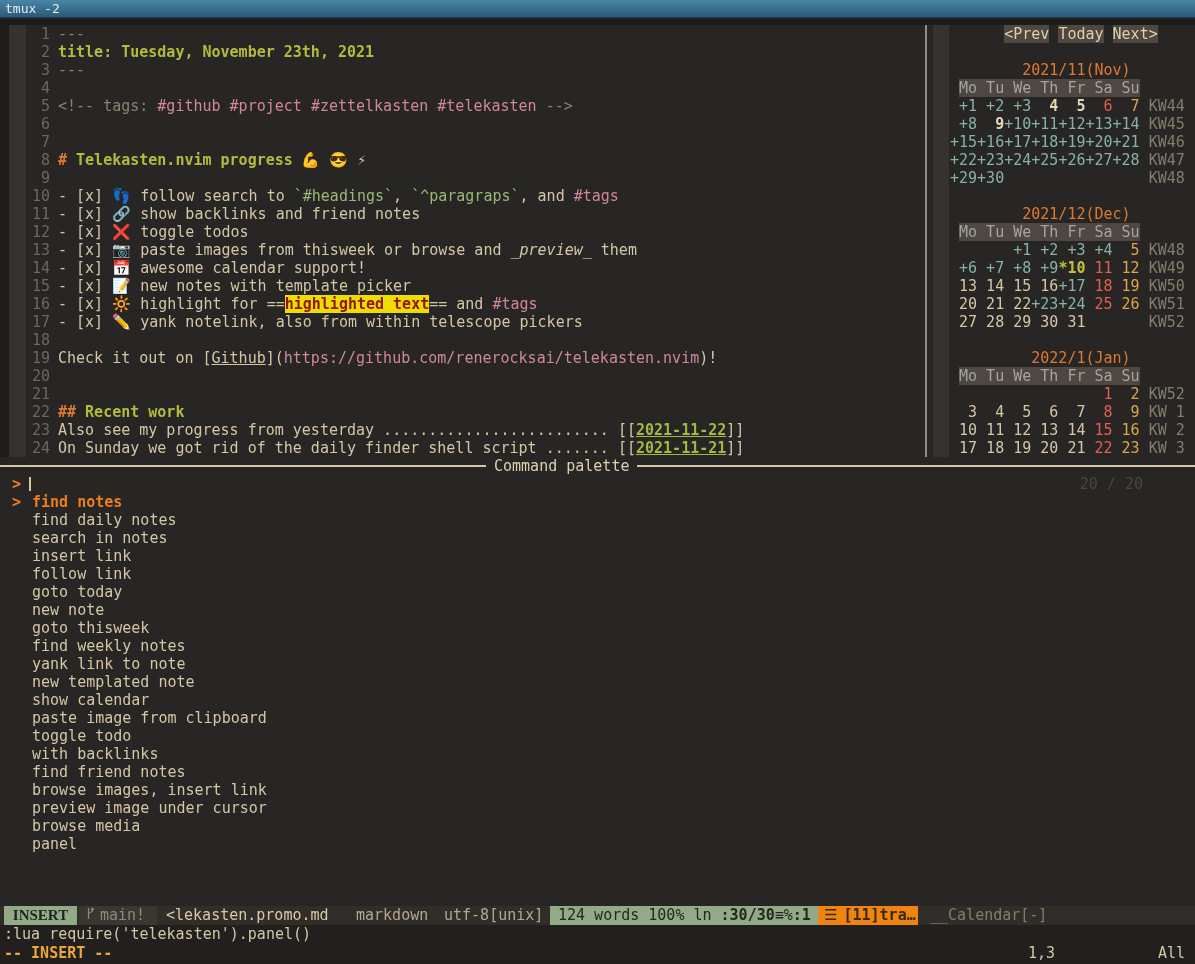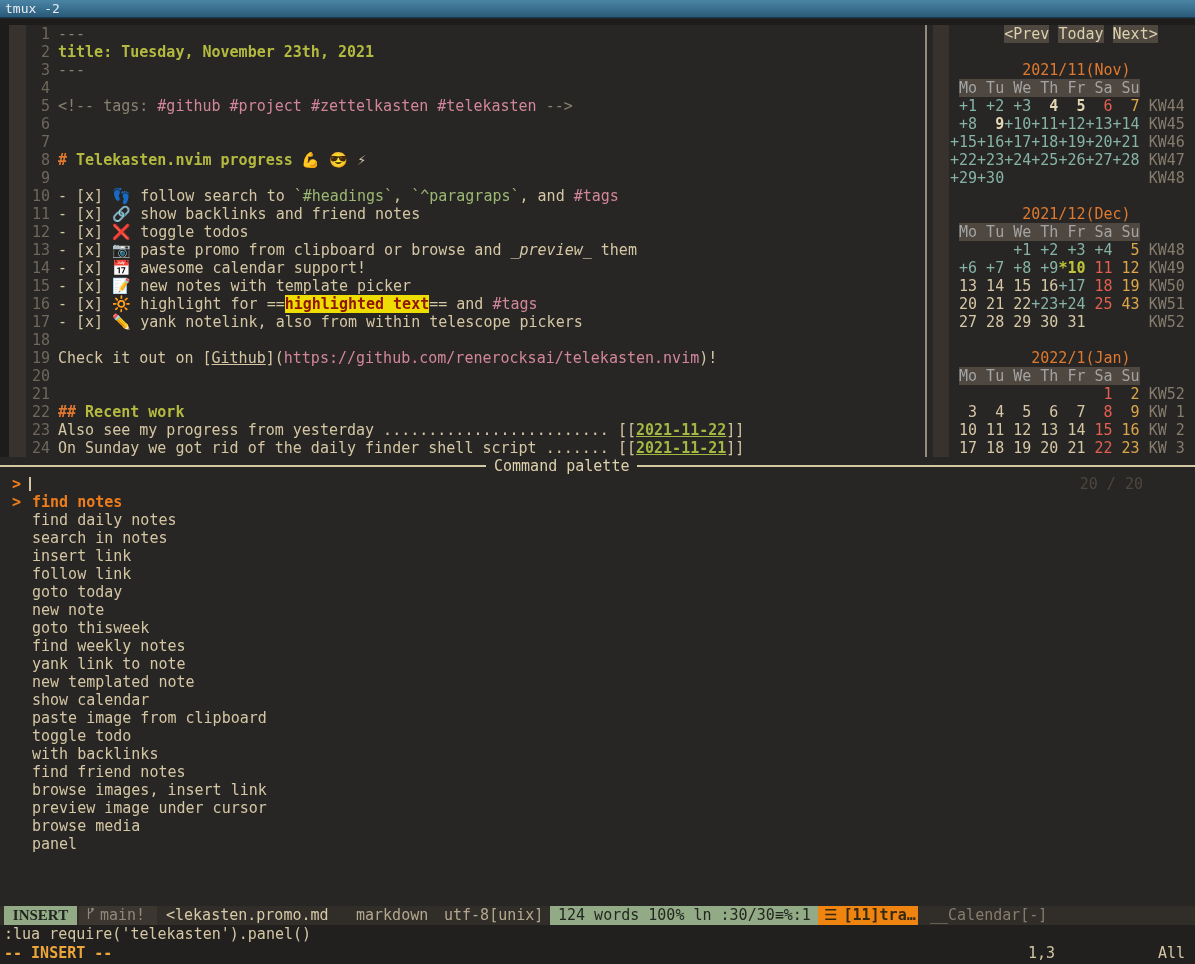--- a/index.html
+++ b/index.html
@@ -59,21 +59,21 @@
   .p-row{height:18px;line-height:18px;white-space:pre;padding-left:32px;color:#d5c6a4;}
   
   .statusline{position:absolute;left:0;top:906px;width:1195px;height:19px;background:#312e2a;line-height:19px;}
   .seg{position:absolute;top:0;height:19px;}
   .seg-mode{left:4px;width:73px;background:#93aa87;color:#20251f;font-weight:bold;text-align:center;font-family:Liberation Serif, serif;}
   .seg-branch{left:79px;width:78px;background:#3b362f;color:#8f897b;padding-left:7px;box-sizing:border-box;}
   .seg-file{left:166px;color:#d8c9a7;}
   .seg-ft{left:356px;color:#b3a88e;}
   .seg-enc{left:444px;color:#b3a88e;}
   .seg-stats{left:550px;width:268px;background:#93aa87;color:#23271f;padding-left:8px;box-sizing:border-box;white-space:pre;}
-  .st-b{font-weight:normal;}
+  .st-b{font-weight:bold;}
   .seg-buf{left:818px;width:100px;background:#ef8411;color:#35290f;padding-left:6px;box-sizing:border-box;font-weight:bold;}
   .seg-calwin{left:930px;color:#857c6c;}
   .branch-icon{display:inline-block;margin-right:5px;}
   .buf-icon{display:inline-block;margin-right:6px;font-weight:normal;}
   
   .lower{position:absolute;left:0;top:925px;width:1195px;height:39px;background:#21201e;}
   .cmdline{position:absolute;left:4px;top:925px;height:18px;line-height:18px;color:#d5c6a4;white-space:pre;}
   .bottombar{position:absolute;left:0;top:943px;width:1195px;height:21px;line-height:20px;}
   .b-mode{position:absolute;left:4px;color:#eda63c;font-weight:bold;}
   .b-pos{position:absolute;left:1028px;color:#d5c6a4;}
@@ -97,21 +97,21 @@
       <div class="ed-row"><span class="ln">3</span><span><span class="s-cmt">---</span></span></div>
       <div class="ed-row"><span class="ln">4</span><span></span></div>
       <div class="ed-row"><span class="ln">5</span><span><span class="s-cmt">&lt;!-- tags: </span><span class="s-tag">#github</span><span class="s-cmt"> </span><span class="s-tag">#project</span><span class="s-cmt"> </span><span class="s-tag">#zettelkasten</span><span class="s-cmt"> </span><span class="s-tag">#telekasten</span><span class="s-cmt"> --&gt;</span></span></div>
       <div class="ed-row"><span class="ln">6</span><span></span></div>
       <div class="ed-row"><span class="ln">7</span><span></span></div>
       <div class="ed-row"><span class="ln">8</span><span><span class="s-h1m"># </span><span class="s-ttl">Telekasten.nvim progress </span><span class="s-emo">💪 😎 ⚡</span></span></div>
       <div class="ed-row"><span class="ln">9</span><span></span></div>
       <div class="ed-row"><span class="ln">10</span><span><span class="s-txt">- [x] </span><span class="s-emo">👣</span><span class="s-txt"> follow search to </span><span class="s-code">`#headings`</span><span class="s-txt">, </span><span class="s-code">`^paragraps`</span><span class="s-txt">, and </span><span class="s-tag">#tags</span></span></div>
       <div class="ed-row"><span class="ln">11</span><span><span class="s-txt">- [x] </span><span class="s-emo">🔗</span><span class="s-txt"> show backlinks and friend notes</span></span></div>
       <div class="ed-row"><span class="ln">12</span><span><span class="s-txt">- [x] </span><span class="s-emo">❌</span><span class="s-txt"> toggle todos</span></span></div>
-      <div class="ed-row"><span class="ln">13</span><span><span class="s-txt">- [x] </span><span class="s-emo">📷</span><span class="s-txt"> paste promo from clipboard or browse and </span><span class="s-ita">_preview_</span><span class="s-txt"> them</span></span></div>
+      <div class="ed-row"><span class="ln">13</span><span><span class="s-txt">- [x] </span><span class="s-emo">📷</span><span class="s-txt"> paste images from thisweek or browse and </span><span class="s-ita">_preview_</span><span class="s-txt"> them</span></span></div>
       <div class="ed-row"><span class="ln">14</span><span><span class="s-txt">- [x] </span><span class="s-emo">📅</span><span class="s-txt"> awesome calendar support!</span></span></div>
       <div class="ed-row"><span class="ln">15</span><span><span class="s-txt">- [x] </span><span class="s-emo">📝</span><span class="s-txt"> new notes with template picker</span></span></div>
       <div class="ed-row"><span class="ln">16</span><span><span class="s-txt">- [x] </span><span class="s-emo">🔆</span><span class="s-txt"> highlight for </span><span class="s-txt">==</span><span class="s-hl">highlighted text</span><span class="s-txt">==</span><span class="s-txt"> and </span><span class="s-tag">#tags</span></span></div>
       <div class="ed-row"><span class="ln">17</span><span><span class="s-txt">- [x] </span><span class="s-emo">✏️</span><span class="s-txt"> yank notelink, also from within telescope pickers</span></span></div>
       <div class="ed-row"><span class="ln">18</span><span></span></div>
       <div class="ed-row"><span class="ln">19</span><span><span class="s-txt">Check it out on [</span><span class="s-lnk">Github</span><span class="s-txt">](</span><span class="s-url">https://github.com/renerocksai/telekasten.nvim</span><span class="s-txt">)!</span></span></div>
       <div class="ed-row"><span class="ln">20</span><span></span></div>
       <div class="ed-row"><span class="ln">21</span><span></span></div>
       <div class="ed-row"><span class="ln">22</span><span><span class="s-h1m">## </span><span class="s-ttl">Recent work</span></span></div>
       <div class="ed-row"><span class="ln">23</span><span><span class="s-txt">Also see my progress from yesterday ......................... </span><span class="s-txt">[[</span><span class="s-date">2021-11-22</span><span class="s-txt">]]</span></span></div>
@@ -129,21 +129,21 @@
       <div class="cal-row"><span class="c-note"> +8</span><span class="c-dayb">  9</span><span class="c-note">+10</span><span class="c-note">+11</span><span class="c-note">+12</span><span class="c-note">+13</span><span class="c-note">+14</span><span class="c-kw"> KW45</span></div>
       <div class="cal-row"><span class="c-note">+15</span><span class="c-note">+16</span><span class="c-note">+17</span><span class="c-note">+18</span><span class="c-note">+19</span><span class="c-note">+20</span><span class="c-note">+21</span><span class="c-kw"> KW46</span></div>
       <div class="cal-row"><span class="c-note">+22</span><span class="c-note">+23</span><span class="c-note">+24</span><span class="c-note">+25</span><span class="c-note">+26</span><span class="c-note">+27</span><span class="c-note">+28</span><span class="c-kw"> KW47</span></div>
       <div class="cal-row"><span class="c-note">+29</span><span class="c-note">+30</span><span class="c-blank">   </span><span class="c-blank">   </span><span class="c-blank">   </span><span class="c-blank">   </span><span class="c-blank">   </span><span class="c-kw"> KW48</span></div>
       <div class="cal-row"></div>
       <div class="cal-row"><span class="cal-title">        2021/12(Dec)</span></div>
       <div class="cal-row"><span> </span><span class="cal-head">Mo Tu We Th Fr Sa Su</span></div>
       <div class="cal-row"><span class="c-blank">   </span><span class="c-blank">   </span><span class="c-note"> +1</span><span class="c-note"> +2</span><span class="c-note"> +3</span><span class="c-note"> +4</span><span class="c-sun">  5</span><span class="c-kw"> KW48</span></div>
       <div class="cal-row"><span class="c-note"> +6</span><span class="c-note"> +7</span><span class="c-note"> +8</span><span class="c-note"> +9</span><span class="c-today">*10</span><span class="c-sat"> 11</span><span class="c-sun"> 12</span><span class="c-kw"> KW49</span></div>
       <div class="cal-row"><span class="c-day"> 13</span><span class="c-day"> 14</span><span class="c-day"> 15</span><span class="c-day"> 16</span><span class="c-note">+17</span><span class="c-sat"> 18</span><span class="c-sun"> 19</span><span class="c-kw"> KW50</span></div>
-      <div class="cal-row"><span class="c-day"> 20</span><span class="c-day"> 21</span><span class="c-day"> 22</span><span class="c-note">+23</span><span class="c-note">+24</span><span class="c-sat"> 25</span><span class="c-sun"> 43</span><span class="c-kw"> KW51</span></div>
+      <div class="cal-row"><span class="c-day"> 20</span><span class="c-day"> 21</span><span class="c-day"> 22</span><span class="c-note">+23</span><span class="c-note">+24</span><span class="c-sat"> 25</span><span class="c-sun"> 26</span><span class="c-kw"> KW51</span></div>
       <div class="cal-row"><span class="c-day"> 27</span><span class="c-day"> 28</span><span class="c-day"> 29</span><span class="c-day"> 30</span><span class="c-day"> 31</span><span class="c-blank">   </span><span class="c-blank">   </span><span class="c-kw"> KW52</span></div>
       <div class="cal-row"></div>
       <div class="cal-row"><span class="cal-title">         2022/1(Jan)</span></div>
       <div class="cal-row"><span> </span><span class="cal-head">Mo Tu We Th Fr Sa Su</span></div>
       <div class="cal-row"><span class="c-blank">   </span><span class="c-blank">   </span><span class="c-blank">   </span><span class="c-blank">   </span><span class="c-blank">   </span><span class="c-sat">  1</span><span class="c-sun">  2</span><span class="c-kw"> KW52</span></div>
       <div class="cal-row"><span class="c-day">  3</span><span class="c-day">  4</span><span class="c-day">  5</span><span class="c-day">  6</span><span class="c-day">  7</span><span class="c-sat">  8</span><span class="c-sun">  9</span><span class="c-kw"> KW 1</span></div>
       <div class="cal-row"><span class="c-day"> 10</span><span class="c-day"> 11</span><span class="c-day"> 12</span><span class="c-day"> 13</span><span class="c-day"> 14</span><span class="c-sat"> 15</span><span class="c-sun"> 16</span><span class="c-kw"> KW 2</span></div>
       <div class="cal-row"><span class="c-day"> 17</span><span class="c-day"> 18</span><span class="c-day"> 19</span><span class="c-day"> 20</span><span class="c-day"> 21</span><span class="c-sat"> 22</span><span class="c-sun"> 23</span><span class="c-kw"> KW 3</span></div>
     </div>
 

